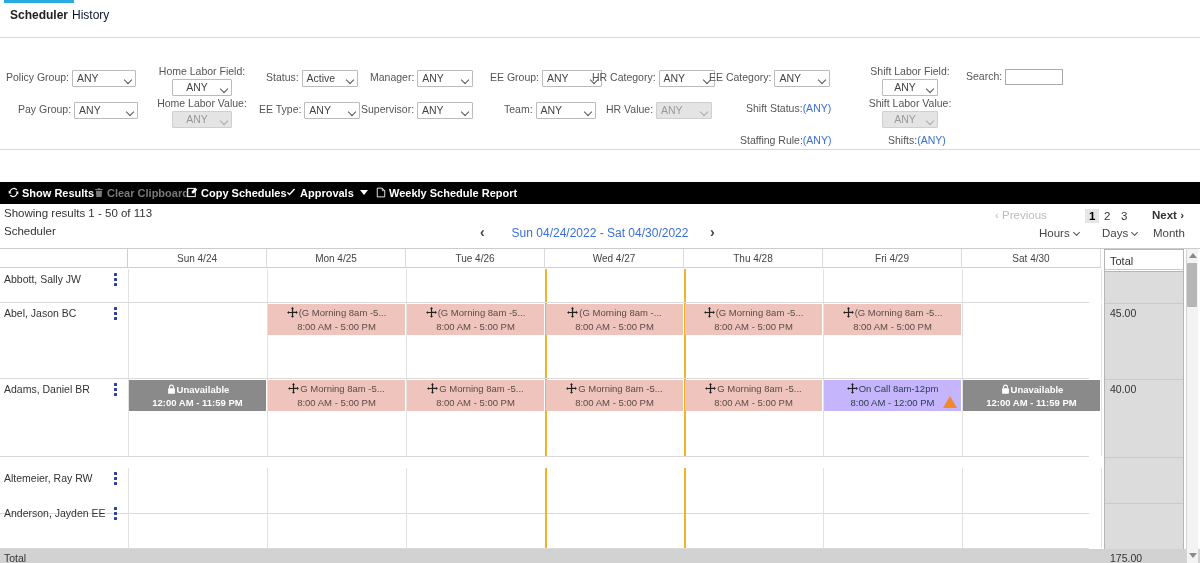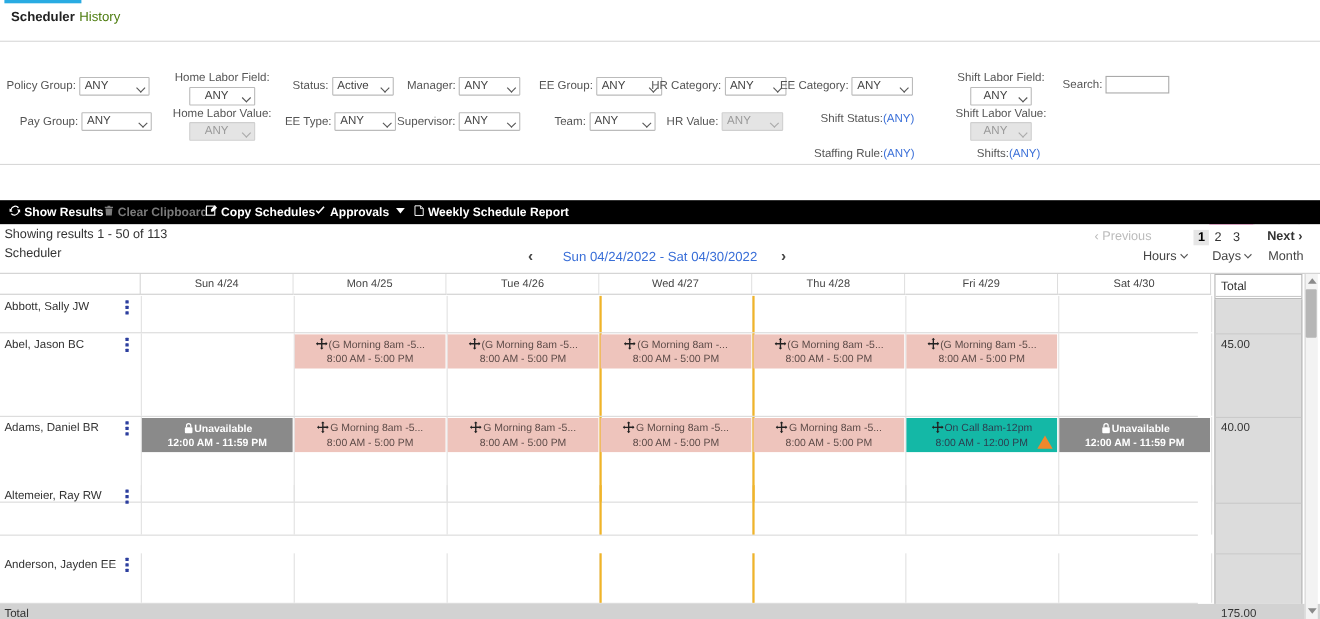--- a/index.html
+++ b/index.html
@@ -15,21 +15,21 @@
   .app { position: relative; width: 1200px; height: 563px; }
 
   
   .toptabs {
     position: absolute; top: 0; left: 0; width: 1200px; height: 38px;
     border-bottom: 1px solid #d8d8d8;
     background: #ffffff;
   }
   .toptab {
     position: absolute; top: 8px;
-    font-size: 12px; color: #4d7c0f; cursor: pointer; white-space: nowrap;
+    font-size: 12px; color: #0f172a; cursor: pointer; white-space: nowrap;
   }
   .toptab.active { color: #222; font-weight: bold; }
   .toptab .bar {
     position: absolute; left: -6px; right: -6px; top: -9px; height: 4px;
     background: #29abe2;
   }
   #tab-scheduler { left: 10px; }
   #tab-history { left: 72px; }
 
   
@@ -195,21 +195,21 @@
   }
   .ylinecol { position: absolute; width: 2px; background: #f0b429; top: 0; bottom: 0; }
 
   .shift {
     position: absolute; overflow: hidden; cursor: pointer;
     font-size: 9.5px; text-align: center;
   }
   .shift .t1 { position: absolute; left: 0; right: 0; top: 3px; white-space: nowrap; overflow: hidden; }
   .shift .t2 { position: absolute; left: 0; right: 0; top: 17px; white-space: nowrap; overflow: hidden; }
   .shift.pink { background: #eec4bc; color: #5d4b48; }
-  .shift.blue { background: #14b8a6; color: #2c3e50; }
+  .shift.blue { background: #c4b5fd; color: #2c3e50; }
   .shift.grey { background: #8a8a8a; color: #ffffff; font-weight: bold; }
   .movico { display: inline-block; vertical-align: -2px; margin-right: 1px; }
   .lockico { display:inline-block; vertical-align: -2px; }
 
   .totrow {
     position: absolute; left: 0; width: 1200px; height: 19px;
     background: #d2d2d2; border-bottom: 1px solid #b8b8b8;
     font-size: 10.5px; color: #333; line-height: 19px;
   }
   .totrow .lbl { position: absolute; left: 4px; }
@@ -551,21 +551,21 @@
             <div class="warn-tri" style="right: 4px; top: 16px;"></div>
           </div>
           <div class="shift grey" style="left: 963px; width: 137px; top: 1px; height: 31px;">
             <div class="t1"><span class="lockico"><svg width="11" height="12" viewBox="0 0 16 16">
                   <rect x="3" y="7" width="10" height="8" rx="1.2" fill="#fff"></rect>
                   <path d="M5.2 7V5.2a2.8 2.8 0 0 1 5.6 0V7" fill="none" stroke="#fff" stroke-width="1.6"></path>
                 </svg></span><span>Unavailable</span></div>
             <div class="t2">12:00 AM - 11:59 PM</div>
           </div>
         </div>
-        <div class="emprow" style="top: 192px; height: 46px;">
+        <div class="emprow" style="top: 219px; height: 46px;">
           <div class="empname">Altemeier, Ray RW</div>
           <div class="kebab">
             <i></i>
             <i></i>
             <i></i>
           </div>
           <div class="cellsep" style="left: 128px;"></div>
           <div class="cellsep" style="left: 267px;"></div>
           <div class="cellsep" style="left: 406px;"></div>
           <div class="cellsep" style="left: 545px;"></div>

